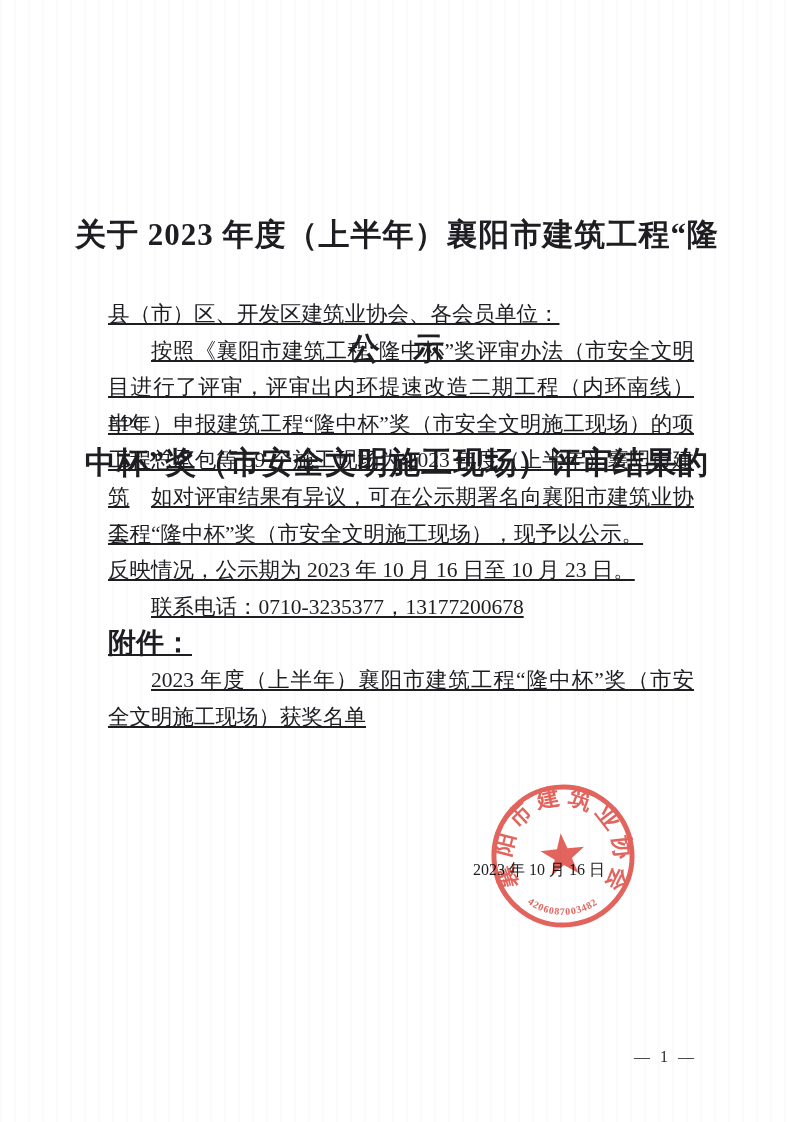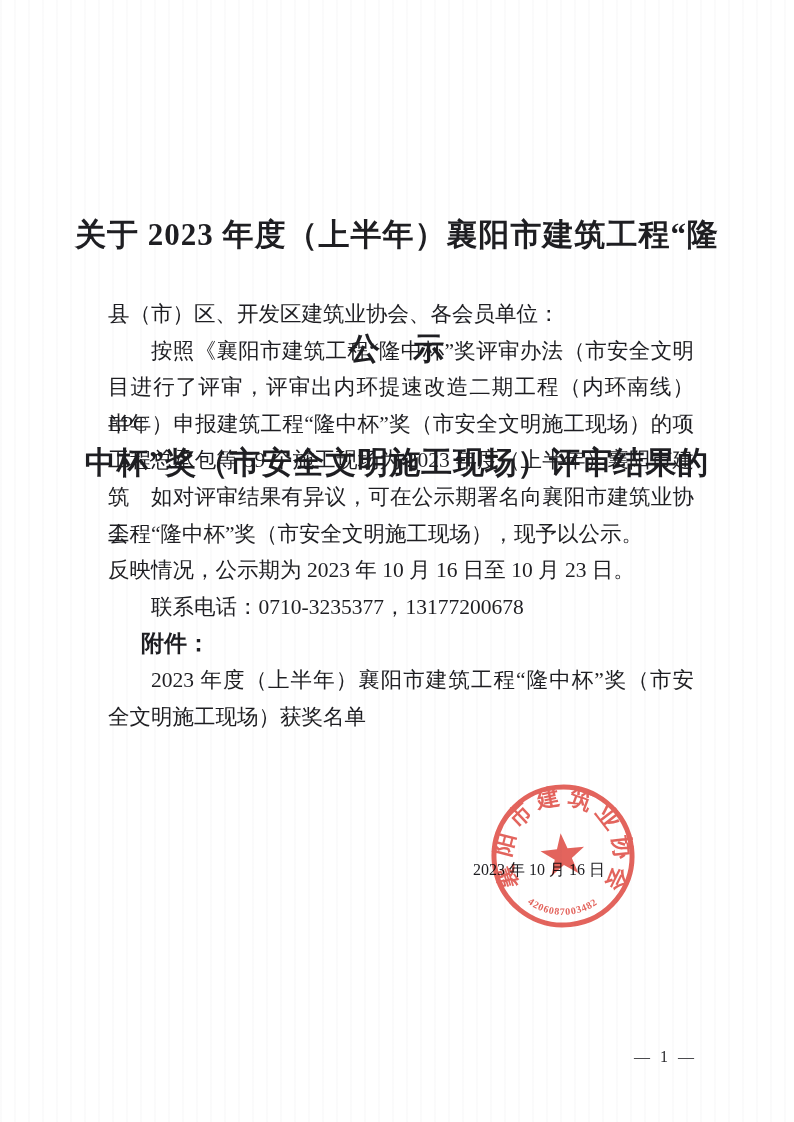--- a/index.html
+++ b/index.html
@@ -27,29 +27,30 @@
     font-size: 31px;
     line-height: 38px;
     letter-spacing: 1px;
     white-space: pre;
   }
   .body-block {
     position: absolute;
     top: 296px; left: 108px;
     width: 586px;
     font-size: 21.5px;
+    text-decoration: underline;
   }
   .line {
     line-height: 36.6px;
     height: 36.6px;
     overflow: visible;
   }
   .line.fill { text-align: justify; text-align-last: justify; }
   .line.indent { text-indent: 43px; }
-  .line.hei { font-family: "Liberation Sans", "DejaVu Sans", sans-serif; font-weight: bold; font-size: 23px; margin-left: 33px; }
+  .line.hei { font-family: "Liberation Sans", "DejaVu Sans", sans-serif; font-weight: bold; font-size: 28px; }
   .date {
     position: absolute;
     top: 860px; left: 473px;
     font-size: 16px;
     white-space: pre;
     z-index: 3;
   }
   .seal {
     position: absolute;
     top: 781px; left: 488px;

